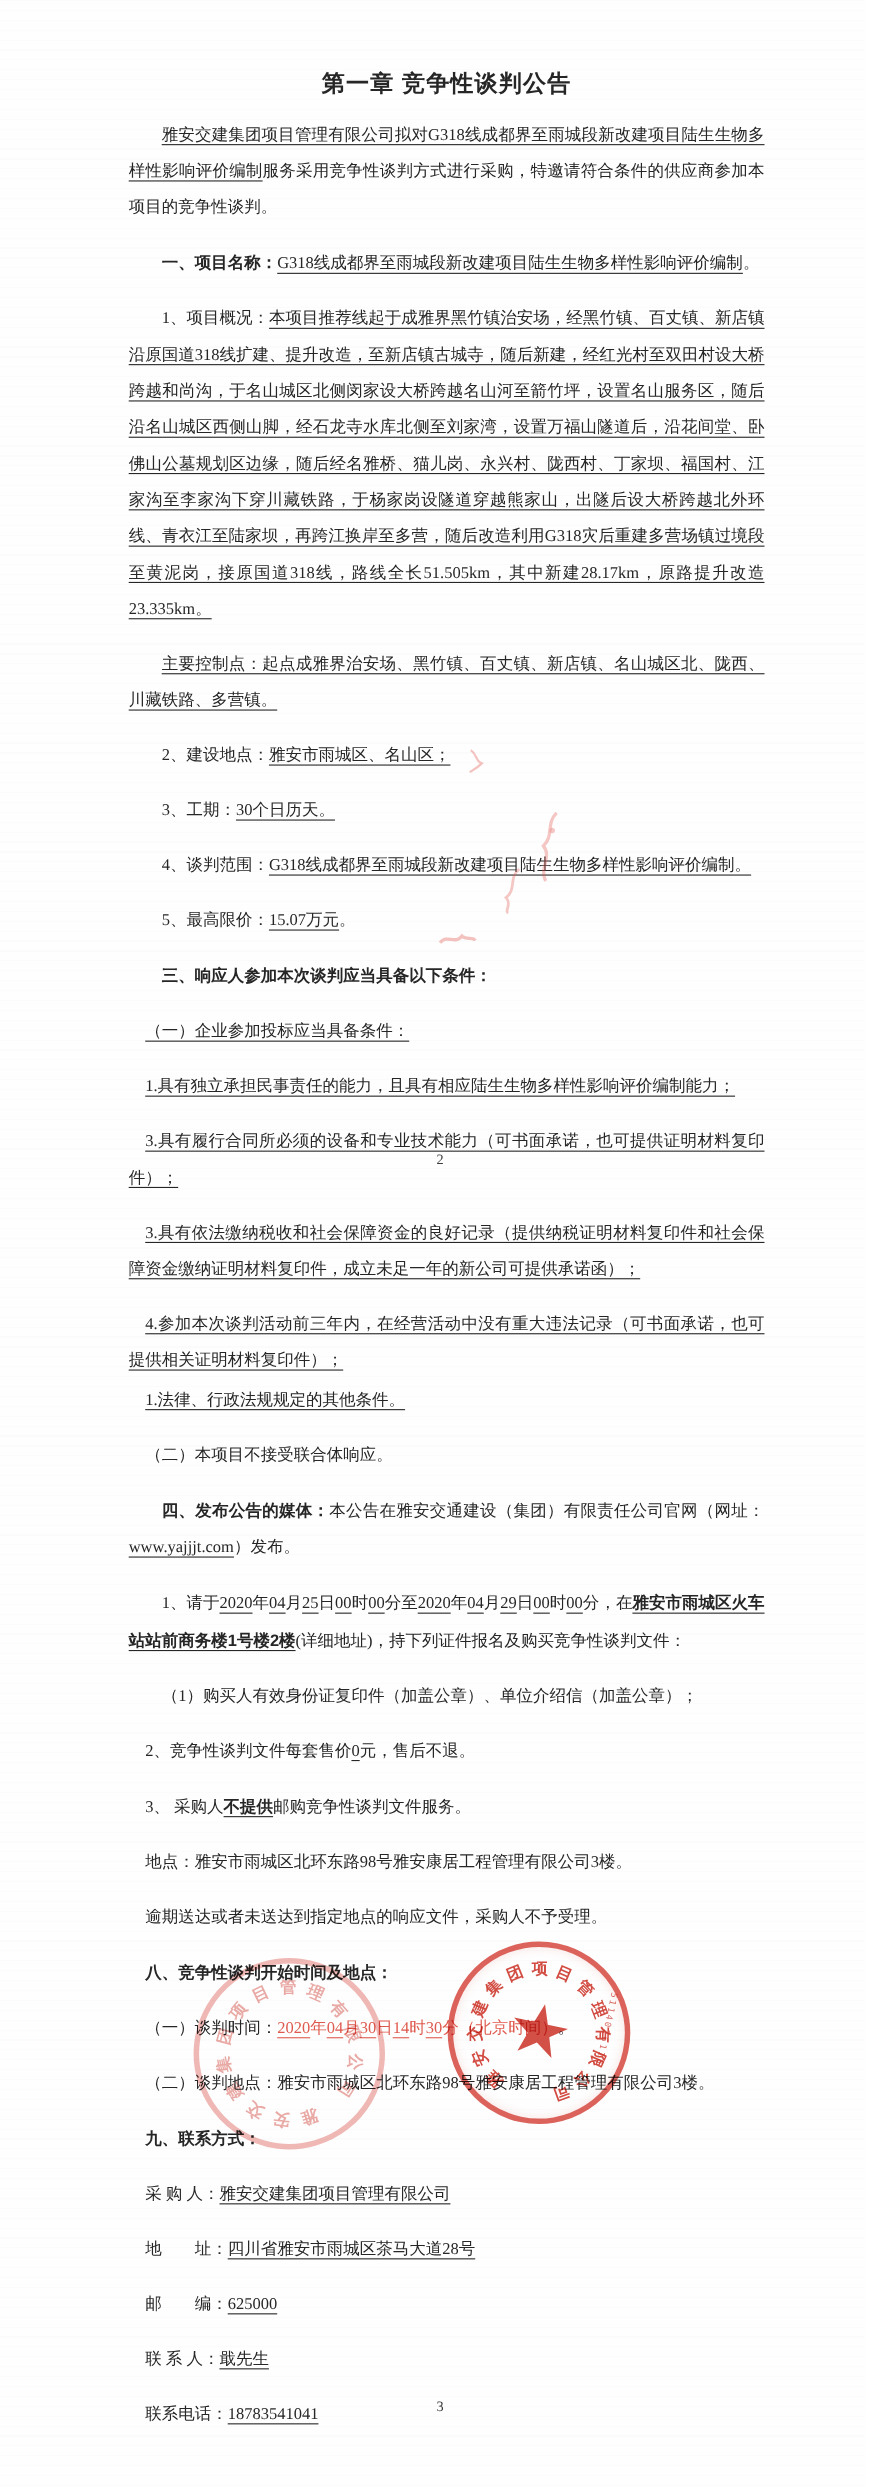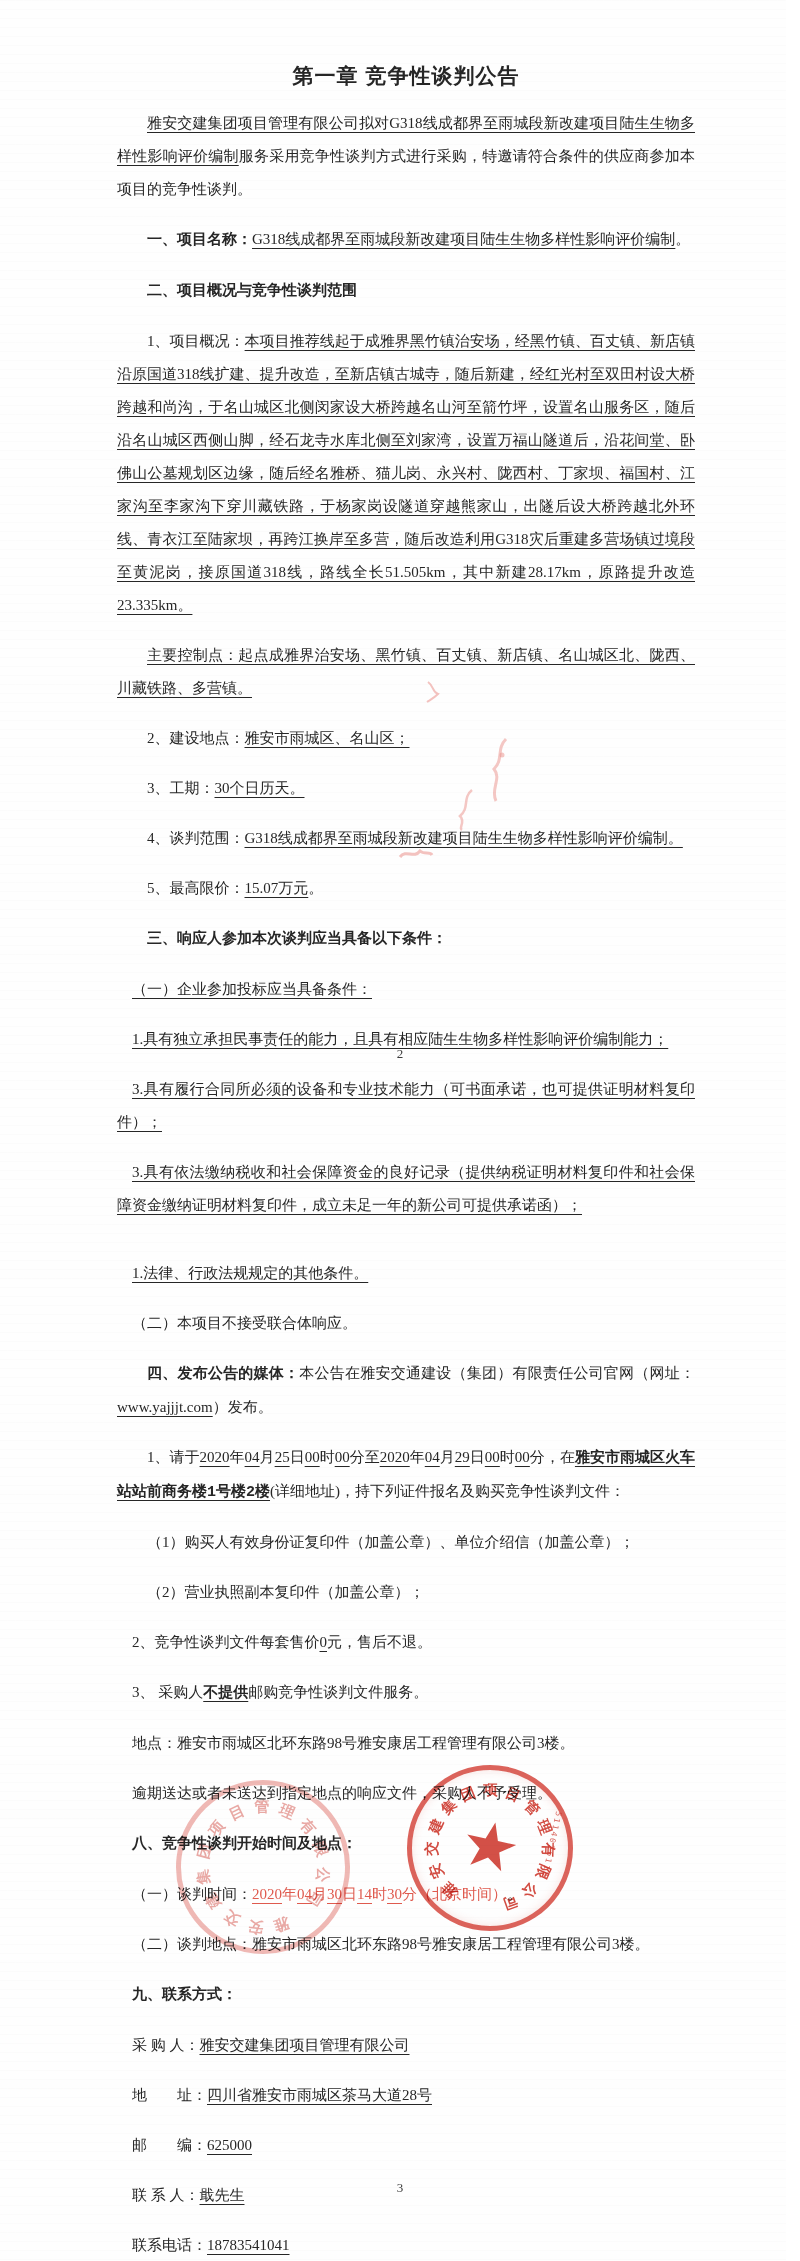--- a/index.html
+++ b/index.html
@@ -28,21 +28,21 @@
     font-family:"Liberation Sans","DejaVu Sans",sans-serif;
   }
   .para{
     font-size:15px;line-height:33px;text-align:justify;
     margin:17px;
   }
   .page2 .para{margin-bottom:6px;}
   .ind2{text-indent:2em;}
   .ind1{text-indent:1em;}
   .contact{margin-bottom:12px !important;text-align:left;}
-  .b{font-weight:700;font-family:Liberation Mono, monospace;}
+  .b{font-weight:700;font-family:Liberation Sans, sans-serif;}
   .u{text-decoration:underline;text-underline-offset:4px;text-decoration-thickness:1px;}
   .r{color:var(--red);}
   .pagenum{
     position:absolute;left:0;width:800px;text-align:center;
     font-size:13px;color:#3a3a3a;
   }
   .pn2{top:1046px;}
   .pn3{top:2180px;}
 
   
@@ -81,45 +81,44 @@
 </head>
 <body>
 
 <div class="sheet">
 
   <div class="content page1">
     <h1 class="title">第一章  竞争性谈判公告</h1>
     <div id="page1-paras">
         <div class="para ind2"><span class="u">雅安交建集团项目管理有限公司拟对G318线成都界至雨城段新改建项目陆生生物多样性影响评价编制</span><span>服务采用竞争性谈判方式进行采购，特邀请符合条件的供应商参加本项目的竞争性谈判。</span></div>
         <div class="para ind2"><span class="b">一、项目名称：</span><span class="u">G318线成都界至雨城段新改建项目陆生生物多样性影响评价编制</span><span>。</span></div>
-        <div class="para ind2"><span class="b">二、项目概况与竞争性谈判范围</span></div>
         <div class="para ind2"><span>1、项目概况：</span><span class="u">本项目推荐线起于成雅界黑竹镇治安场，经黑竹镇、百丈镇、新店镇沿原国道318线扩建、提升改造，至新店镇古城寺，随后新建，经红光村至双田村设大桥跨越和尚沟，于名山城区北侧闵家设大桥跨越名山河至箭竹坪，设置名山服务区，随后沿名山城区西侧山脚，经石龙寺水库北侧至刘家湾，设置万福山隧道后，沿花间堂、卧佛山公墓规划区边缘，随后经名雅桥、猫儿岗、永兴村、陇西村、丁家坝、福国村、江家沟至李家沟下穿川藏铁路，于杨家岗设隧道穿越熊家山，出隧后设大桥跨越北外环线、青衣江至陆家坝，再跨江换岸至多营，随后改造利用G318灾后重建多营场镇过境段至黄泥岗，接原国道318线，路线全长51.505km，其中新建28.17km，原路提升改造23.335km。</span></div>
         <div class="para ind2"><span class="u">主要控制点：起点成雅界治安场、黑竹镇、百丈镇、新店镇、名山城区北、陇西、川藏铁路、多营镇。</span></div>
         <div class="para ind2"><span>2、建设地点：</span><span class="u">雅安市雨城区、名山区；</span></div>
         <div class="para ind2"><span>3、工期：</span><span class="u">30个日历天。</span></div>
         <div class="para ind2"><span>4、谈判范围：</span><span class="u">G318线成都界至雨城段新改建项目陆生生物多样性影响评价编制。</span></div>
         <div class="para ind2"><span>5、最高限价：</span><span class="u">15.07万元</span><span>。</span></div>
         <div class="para ind2"><span class="b">三、响应人参加本次谈判应当具备以下条件：</span></div>
         <div class="para ind1"><span class="u">（一）企业参加投标应当具备条件：</span></div>
         <div class="para ind1"><span class="u">1.具有独立承担民事责任的能力，且具有相应陆生生物多样性影响评价编制能力；</span></div>
         <div class="para ind1"><span class="u">3.具有履行合同所必须的设备和专业技术能力（可书面承诺，也可提供证明材料复印件）；</span></div>
         <div class="para ind1"><span class="u">3.具有依法缴纳税收和社会保障资金的良好记录（提供纳税证明材料复印件和社会保障资金缴纳证明材料复印件，成立未足一年的新公司可提供承诺函）；</span></div>
+        <div class="para ind1"><span class="u">4.参加本次谈判活动前三年内，在经营活动中没有重大违法记录（可书面承诺，也可提供相关证明材料复印件）；</span></div>
       </div>
   </div>
 
   <div class="pagenum pn2">2</div>
 
   <div class="content page2">
     <div id="page2-paras">
         <div class="para ind1"><span class="u">1.法律、行政法规规定的其他条件。</span></div>
         <div class="para ind1"><span>（二）本项目不接受联合体响应。</span></div>
         <div class="para ind2"><span class="b">四、发布公告的媒体：</span><span>本公告在雅安交通建设（集团）有限责任公司官网（网址：</span><span class="u">www.yajjjt.com</span><span>）发布。</span></div>
         <div class="para ind2"><span>1、请于</span><span class="u">2020</span><span>年</span><span class="u">04</span><span>月</span><span class="u">25</span><span>日</span><span class="u">00</span><span>时</span><span class="u">00</span><span>分至</span><span class="u">2020</span><span>年</span><span class="u">04</span><span>月</span><span class="u">29</span><span>日</span><span class="u">00</span><span>时</span><span class="u">00</span><span>分，在</span><span class="b u">雅安市雨城区火车站站前商务楼1号楼2楼</span><span>(详细地址)，持下列证件报名及购买竞争性谈判文件：</span></div>
         <div class="para ind2"><span>（1）购买人有效身份证复印件（加盖公章）、单位介绍信（加盖公章）；</span></div>
-        <div class="para ind2"><span>（2）营业执照副本复印件（加盖公章）；</span></div>
         <div class="para ind1"><span>2、竞争性谈判文件每套售价</span><span class="u">0</span><span>元，售后不退。</span></div>
         <div class="para ind1"><span>3、 采购人</span><span class="b u">不提供</span><span>邮购竞争性谈判文件服务。</span></div>
         <div class="para ind1"><span>地点：雅安市雨城区北环东路98号雅安康居工程管理有限公司3楼。</span></div>
         <div class="para ind1"><span>逾期送达或者未送达到指定地点的响应文件，采购人不予受理。</span></div>
         <div class="para ind1"><span class="b">八、竞争性谈判开始时间及地点：</span></div>
         <div class="para ind1"><span>（一）谈判时间：</span><span class="u r">2020</span><span class="r">年</span><span class="u r">04</span><span class="r">月</span><span class="u r">30</span><span class="r">日</span><span class="u r">14</span><span class="r">时</span><span class="u r">30</span><span class="r">分</span><span class="r">（北京时间）</span><span>。</span></div>
         <div class="para ind1"><span>（二）谈判地点：雅安市雨城区北环东路98号雅安康居工程管理有限公司3楼。</span></div>
         <div class="para ind1"><span class="b">九、联系方式：</span></div>
         <div class="para ind1 contact"><span>采 购 人：</span><span class="u">雅安交建集团项目管理有限公司</span></div>
         <div class="para ind1 contact"><span>地　　址：</span><span class="u">四川省雅安市雨城区茶马大道28号</span></div>

